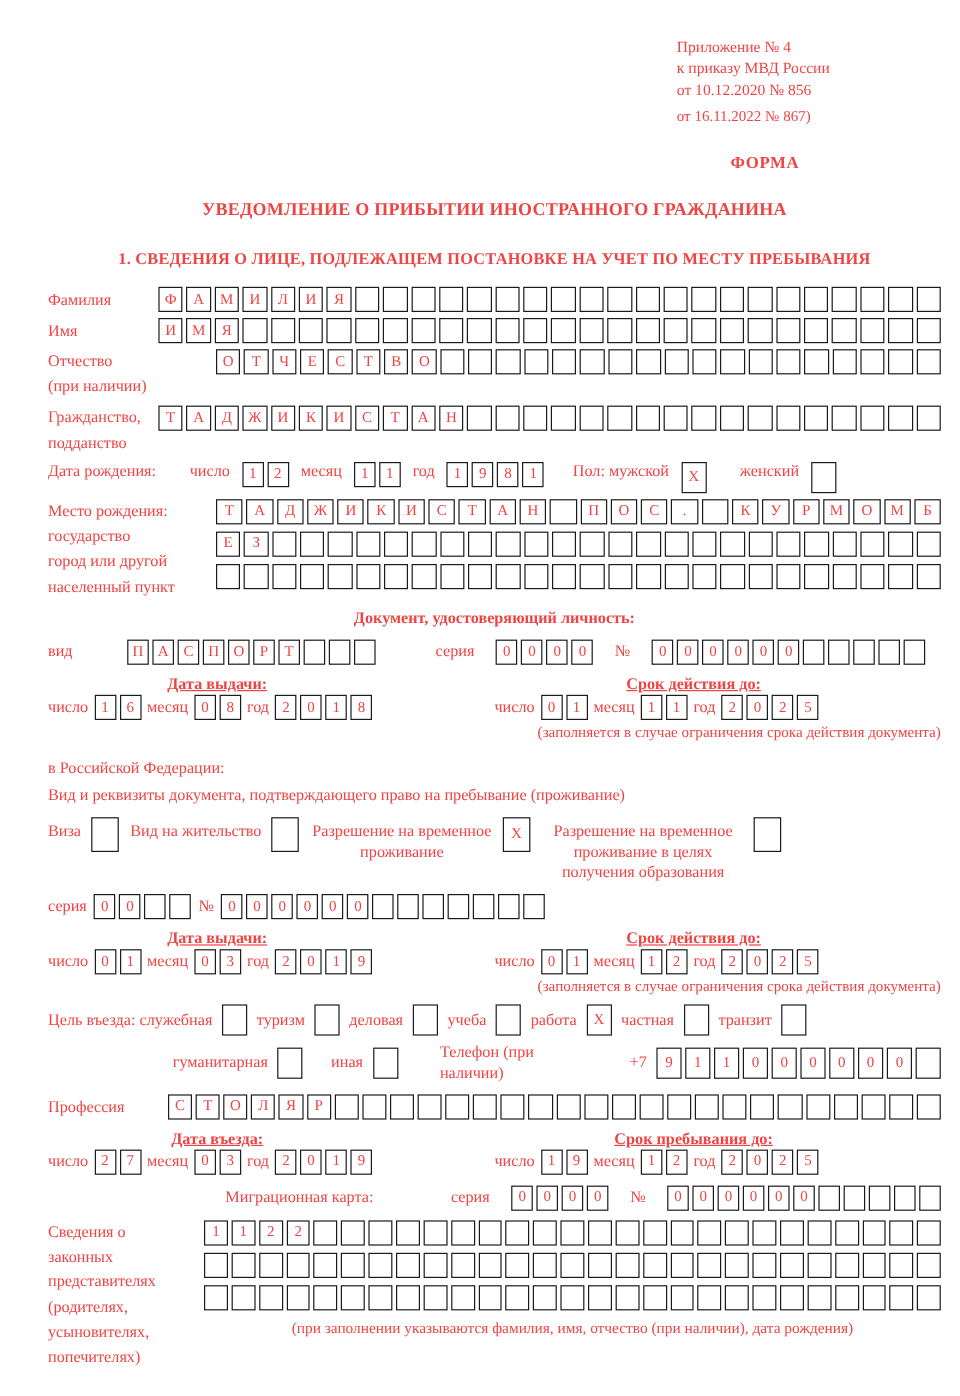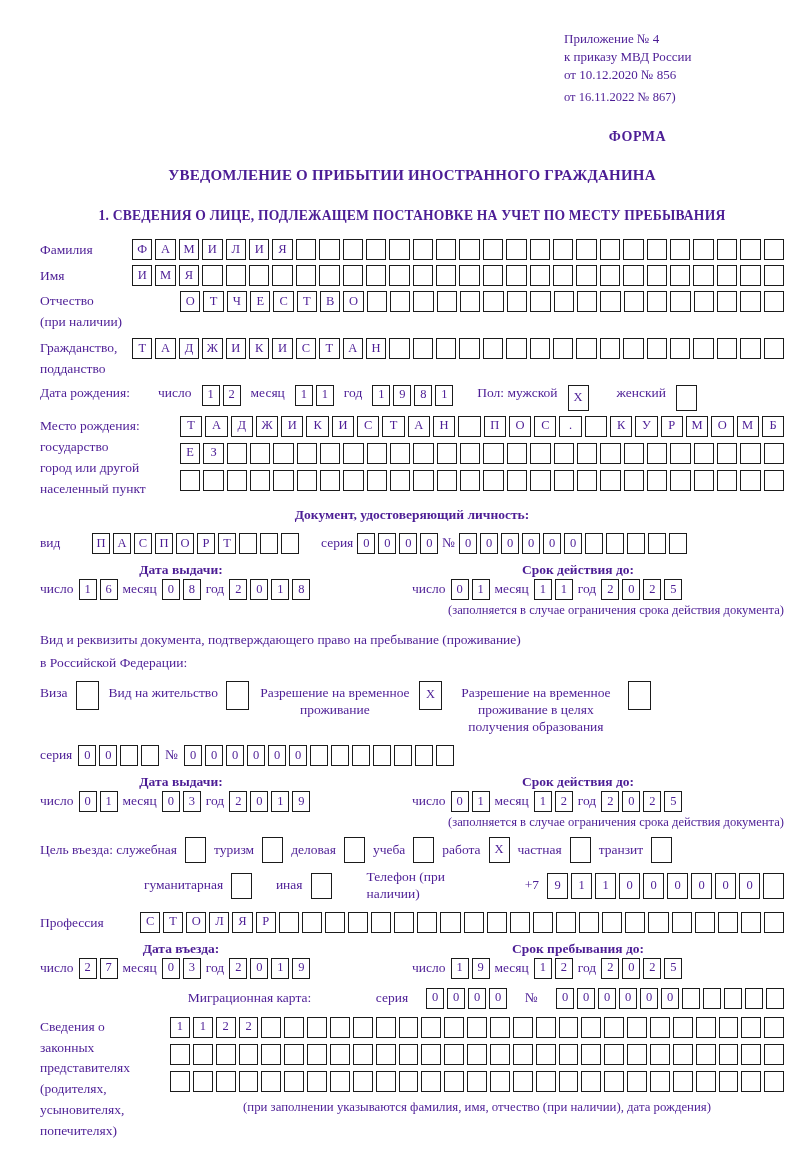--- a/index.html
+++ b/index.html
@@ -1,18 +1,18 @@
 <!DOCTYPE html>
 <html><head>
 <meta charset="utf-8">
 <style>
   html,body{margin:0;padding:0;background:#ffffff;}
   .page{
     width:800px;height:1163px;box-sizing:border-box;position:relative;
-    background:#ffffff;color:#4c1d95;overflow:hidden;
+    background:#ffffff;color:#ef4444;overflow:hidden;
     font-family:"Liberation Serif","DejaVu Serif",serif;
     font-size:13.5px;line-height:1.25;
     padding:30px 16px 10px 40px;
   }
   
   .appendix{margin-left:524px;font-size:13px;line-height:1.4;}
   .appendix .rev{font-size:12.5px;margin-top:4px;}
   .forma{font-weight:bold;font-size:14px;text-align:right;padding-right:118px;margin-top:22px;letter-spacing:.5px;}
   .title{margin-top:18px;text-align:center;font-weight:bold;font-size:15px;line-height:1.5;letter-spacing:.2px;}
   .title-underline{display:inline-block;width:58px;border-bottom:2px solid #333;margin-left:14px;vertical-align:baseline;height:1em;}
@@ -34,21 +34,21 @@
   }
   .stack{flex:1 1 auto;display:flex;flex-direction:column;gap:6px;}
   .ck .cell{width:21px;height:26px;}
   .bigck .cell{width:23px;height:29px;}
   .gap4{width:4px;}.gap8{width:8px;}.gap14{width:14px;}.gap20{width:20px;}
   .center-bold{text-align:center;font-weight:bold;margin:8px 0 9px 0;}
   .halves{display:flex;}
   .half-l{flex:0 0 372px;display:flex;align-items:center;gap:5px;}
   .half-r{flex:1 1 auto;display:flex;align-items:center;gap:5px;}
   .subheads{display:flex;margin-top:8px;}
-  .subheads .sh{font-weight:bold;}
+  .subheads .sh{font-weight:bold;text-decoration:underline;}
   .sh-l{flex:0 0 372px;text-align:center;padding-right:90px;box-sizing:border-box;}
   .sh-r{flex:1 1 auto;text-align:center;padding-right:40px;box-sizing:border-box;}
   .note-r{text-align:right;font-size:12.6px;margin-top:3px;}
   .intro{margin-top:10px;line-height:1.7;}
   .optrow{display:flex;align-items:flex-start;margin-top:6px;gap:10px;}
   .opt{display:flex;align-items:flex-start;gap:8px;}
   .opt .olbl{padding-top:4px;}
   .opt .olbl.c2{width:152px;text-align:center;}
   .opt .olbl.c3{width:168px;text-align:center;}
   .indent100{margin-left:104px;}
@@ -336,21 +336,21 @@
             <span class="cell">&nbsp;</span>
             <span class="cell">&nbsp;</span>
             <span class="cell">&nbsp;</span>
             <span class="cell">&nbsp;</span>
           </span>
       </span>
     </div>
 
     <div class="center-bold">Документ, удостоверяющий личность:</div>
 
-    <div class="row" style="align-items:center;gap:4px;">
+    <div class="row" style="align-items:center;gap:18px;">
       <span style="width:48px;">вид</span>
       <span class="grid">
           <span class="cell">П</span>
           <span class="cell">А</span>
           <span class="cell">С</span>
           <span class="cell">П</span>
           <span class="cell">О</span>
           <span class="cell">Р</span>
           <span class="cell">Т</span>
           <span class="cell">&nbsp;</span>
@@ -421,22 +421,22 @@
             <span class="cell">2</span>
             <span class="cell">0</span>
             <span class="cell">2</span>
             <span class="cell">5</span>
           </span>
       </span>
     </div>
     <div class="note-r">(заполняется в случае ограничения срока действия документа)</div>
 
     <div class="intro">
+      <div>в Российской Федерации:</div>
       <div>Вид и реквизиты документа, подтверждающего право на пребывание (проживание)</div>
-      <div>в Российской Федерации:</div>
     </div>
 
     <div class="optrow bigck">
       <span class="opt">
         <span class="olbl">Виза</span>
         <span class="grid">
             <span class="cell">&nbsp;</span>
           </span>
       </span>
       <span class="opt">

